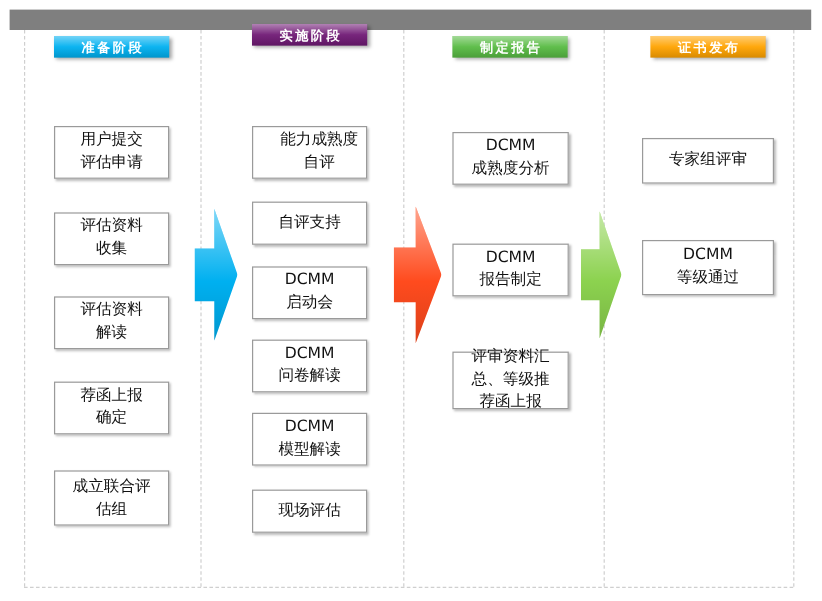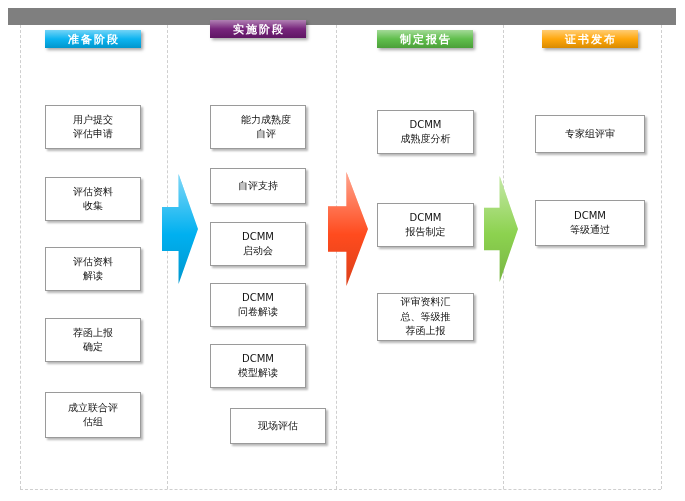--- a/index.html
+++ b/index.html
@@ -33,21 +33,21 @@
     content:""; position:absolute; inset:0;
     background:linear-gradient(to bottom, rgba(255,255,255,.45), rgba(255,255,255,.05) 50%, rgba(0,0,0,.15));
     pointer-events:none;
   }
   .phase-header span { position:relative; z-index:1; }
   .step-box {
     position:absolute; background:#ffffff;
     border:1px solid #9a9a9a;
     box-shadow:1.5px 1.5px 2px rgba(0,0,0,.28);
     display:flex; align-items:center; justify-content:center;
-    text-align:center; font-size:10px; color:#111;
+    text-align:center; font-size:13px; color:#111;
     line-height:1.45; white-space:pre-line;
   }
   .flow-arrow {
     position:absolute;
     clip-path:polygon(0% 30%, 46% 30%, 46% 0%, 100% 50%, 46% 100%, 46% 70%, 0% 70%);
   }
   .flow-arrow::after {
     content:""; position:absolute; inset:0;
     background:linear-gradient(to bottom, rgba(255,255,255,.5), rgba(255,255,255,0) 55%, rgba(0,0,0,.14));
   }
@@ -90,21 +90,21 @@
     </div>
     <div class="step-box" style="left:210px; top:105px; width:96px; height:44px;padding-left:16px;">能力成熟度
 自评</div>
     <div class="step-box" style="left:210px; top:168px; width:96px; height:36px;">自评支持</div>
     <div class="step-box" style="left:210px; top:222px; width:96px; height:44px;">DCMM
 启动会</div>
     <div class="step-box" style="left:210px; top:283px; width:96px; height:44px;">DCMM
 问卷解读</div>
     <div class="step-box" style="left:210px; top:344px; width:96px; height:44px;">DCMM
 模型解读</div>
-    <div class="step-box" style="left:210px; top:408px; width:96px; height:36px;margin-left:20px;">现场评估</div>
+    <div class="step-box" style="left:210px; top:408px; width:96px; height:36px;">现场评估</div>
   </div>
 
   <div class="flow-arrow" style="left: 328px; top: 172px; width: 40px; height: 114px; background: rgb(255, 75, 30);"></div>
 
   <div class="lane">
     <div class="phase-header" style="left: 377px; top: 30px; width: 96px; background: rgb(88, 187, 67);">
       <span>制定报告</span>
     </div>
     <div class="step-box" style="left:377px; top:110px; width:97px; height:44px;">DCMM
 成熟度分析</div>

